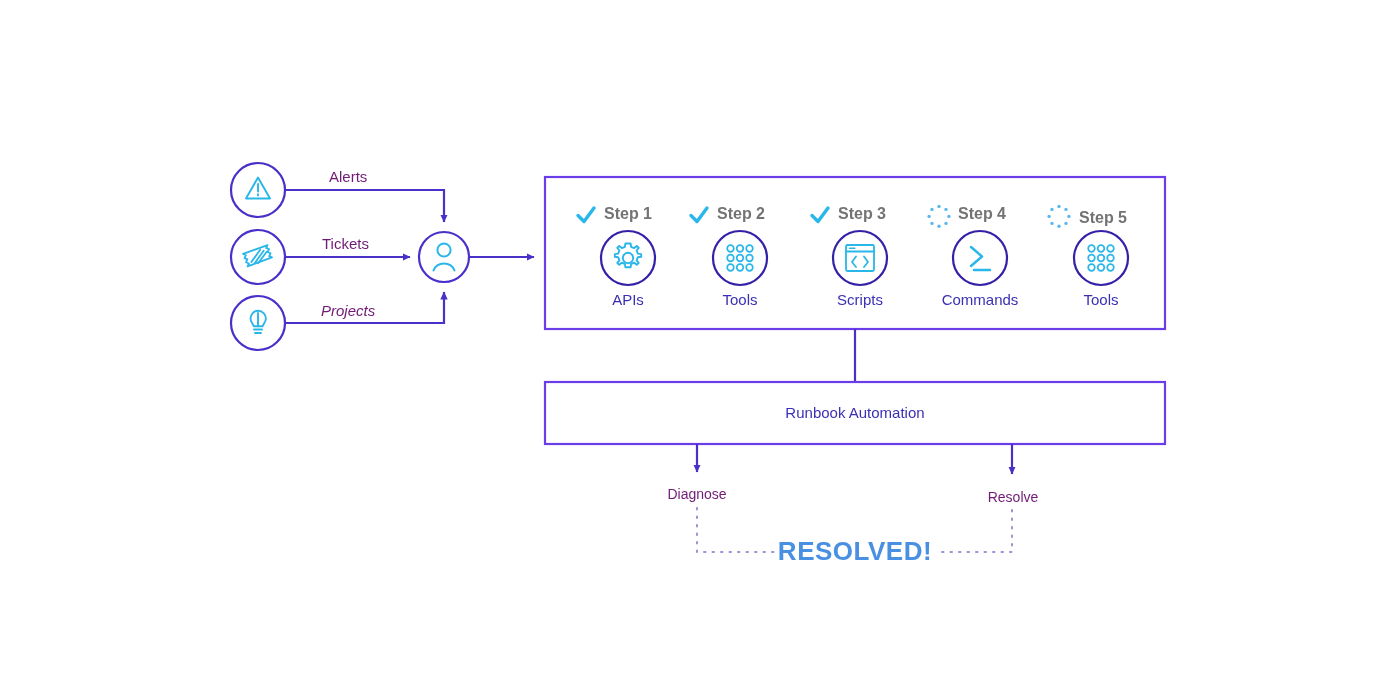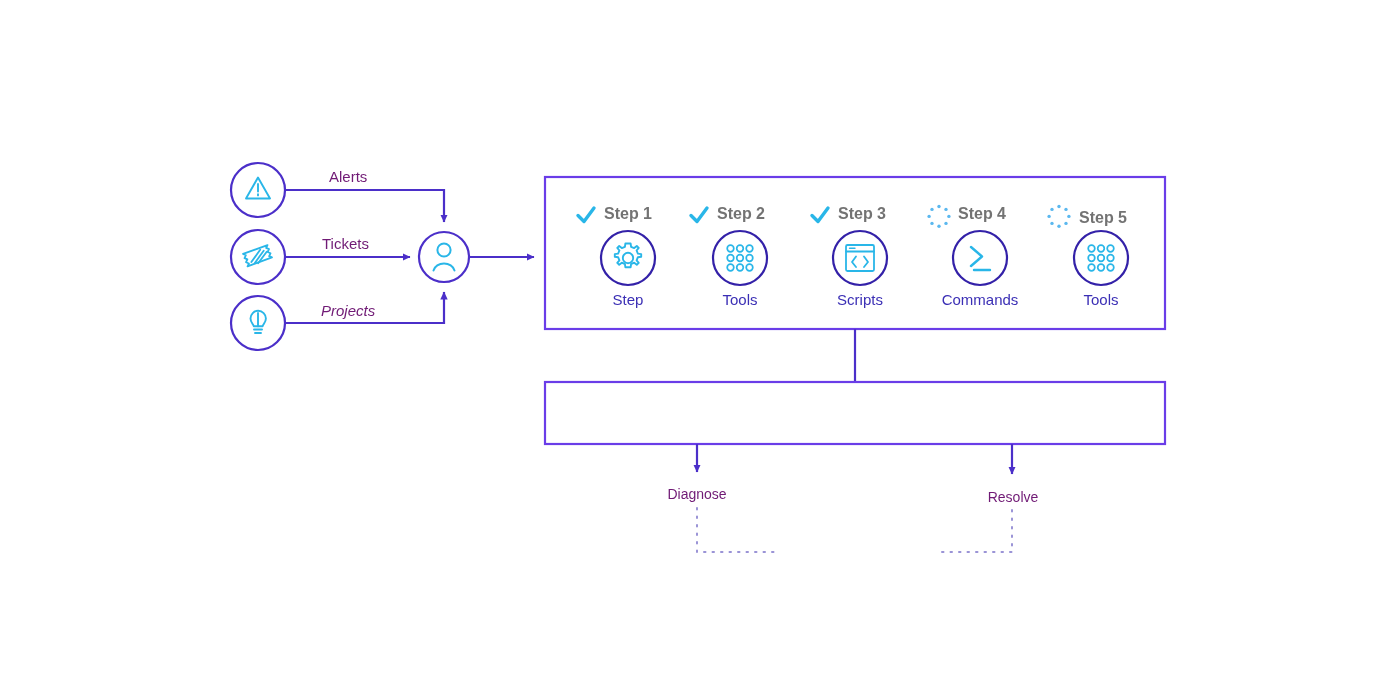--- a/index.html
+++ b/index.html
@@ -227,24 +227,26 @@
   <div class="lbl src-label" style="left:329px; top:168px;">Alerts</div>
   <div class="lbl src-label" style="left:322px; top:235px;">Tickets</div>
   <div class="lbl src-label" style="left:321px; top:302px;font-style:italic;">Projects</div>
 
   <div class="lbl step-title" style="left:553px; top:205px; width:150px;">Step 1</div>
   <div class="lbl step-title" style="left:666px; top:205px; width:150px;">Step 2</div>
   <div class="lbl step-title" style="left:787px; top:205px; width:150px;">Step 3</div>
   <div class="lbl step-title" style="left:907px; top:205px; width:150px;">Step 4</div>
   <div class="lbl step-title" style="left:1028px; top:209px; width:150px;">Step 5</div>
 
-  <div class="lbl step-caption" style="left:553px; top:291px; width:150px;">Step</div>
+  <div class="lbl step-caption" style="left:553px; top:291px; width:150px;">APIs</div>
   <div class="lbl step-caption" style="left:665px; top:291px; width:150px;">Tools</div>
   <div class="lbl step-caption" style="left:785px; top:291px; width:150px;">Scripts</div>
   <div class="lbl step-caption" style="left:905px; top:291px; width:150px;">Commands</div>
   <div class="lbl step-caption" style="left:1026px; top:291px; width:150px;">Tools</div>
 
+  <div class="lbl runbook-label" style="left:545px; top:404px; width:620px; text-align:center;">Runbook Automation</div>
 
   <div class="lbl branch-label" style="left:622px; top:486px; width:150px; text-align:center;">Diagnose</div>
   <div class="lbl branch-label" style="left:938px; top:489px; width:150px; text-align:center;">Resolve</div>
 
+  <div class="lbl resolved-label" style="left:705px; top:536px; width:300px; text-align:center;">RESOLVED!</div>
 
 </div>
 
 </body></html>

